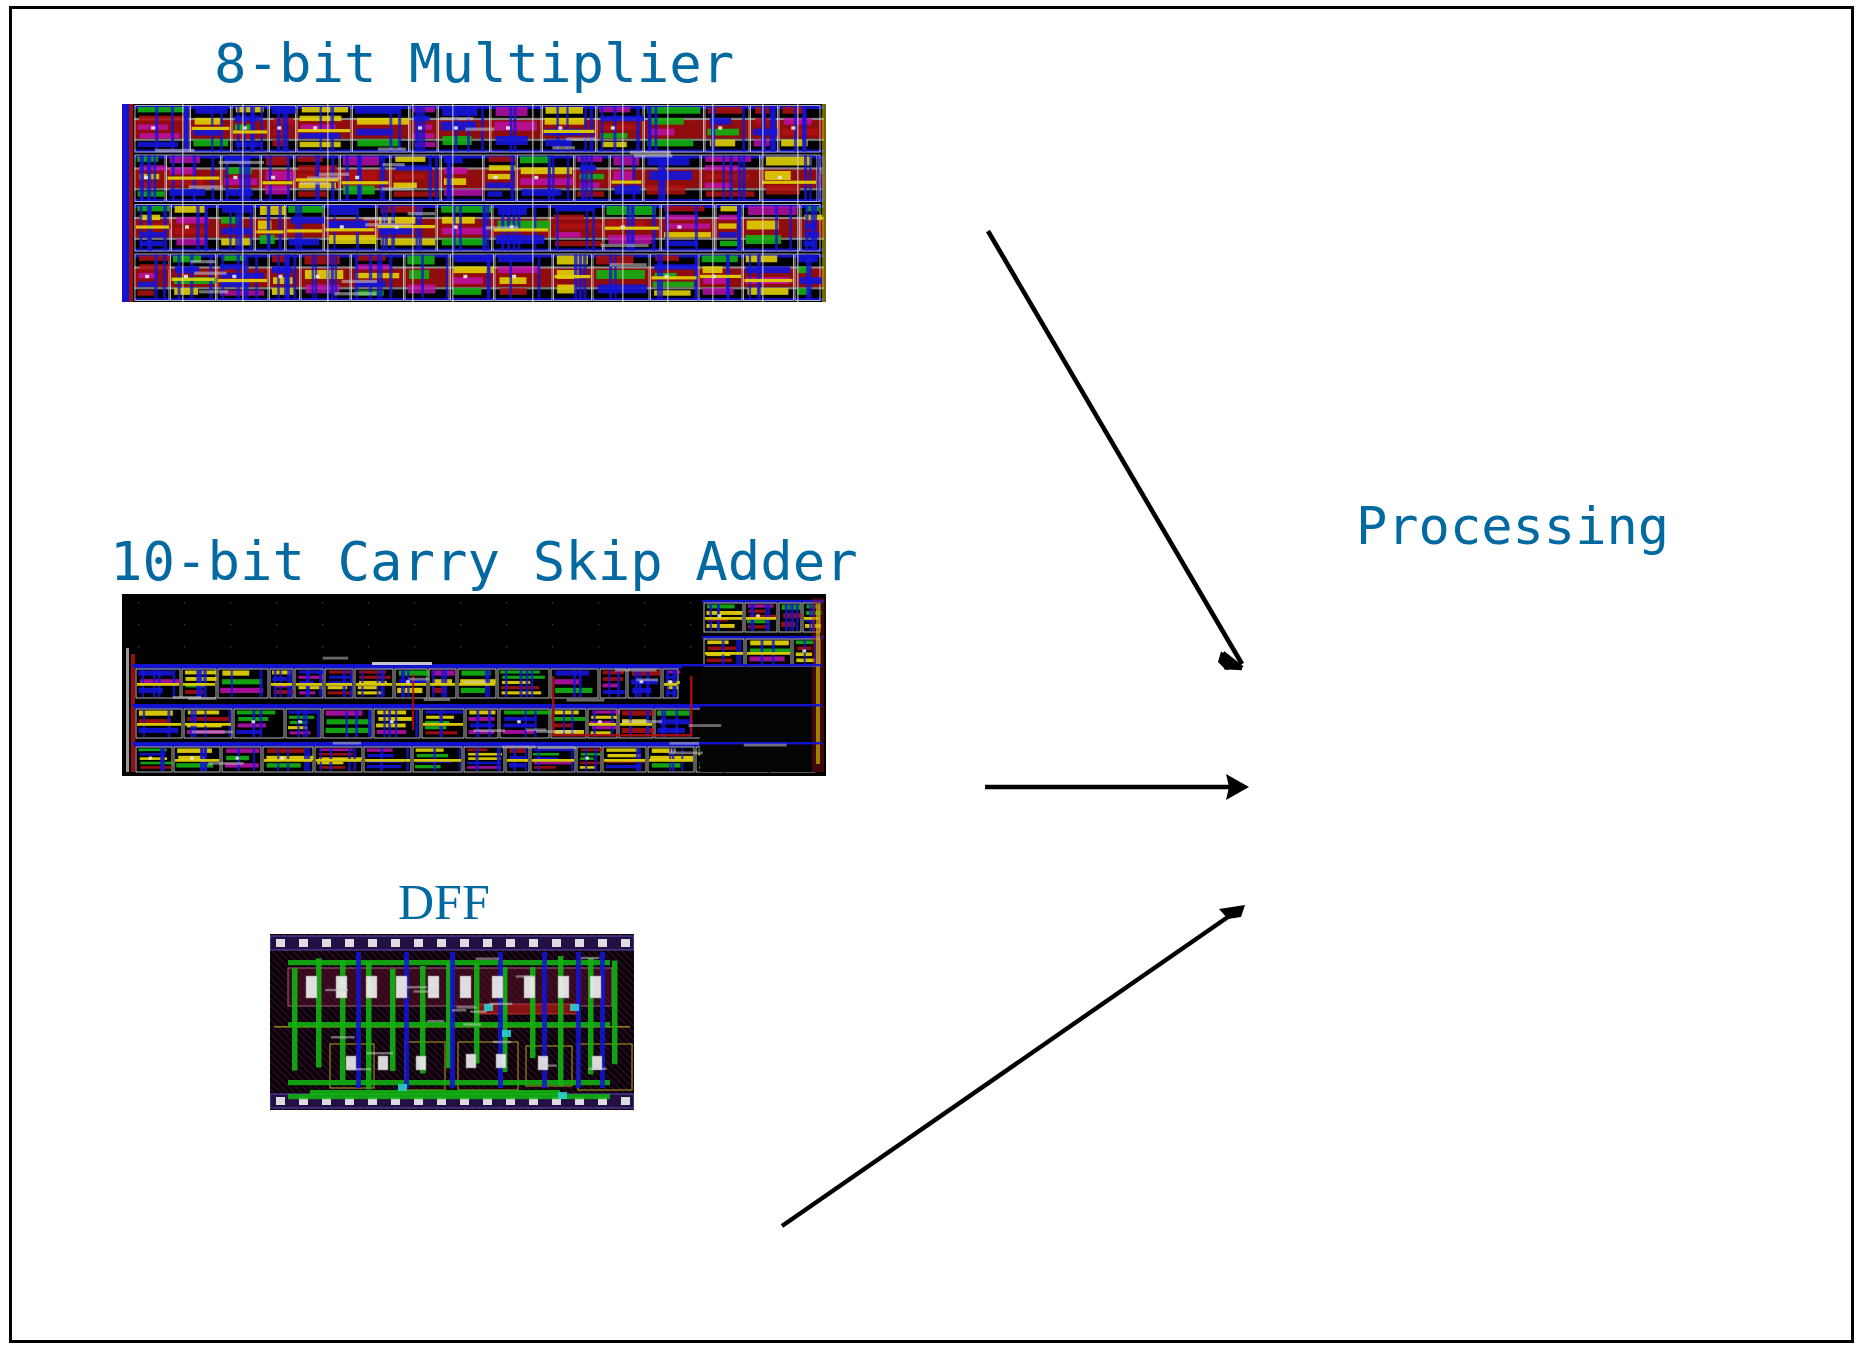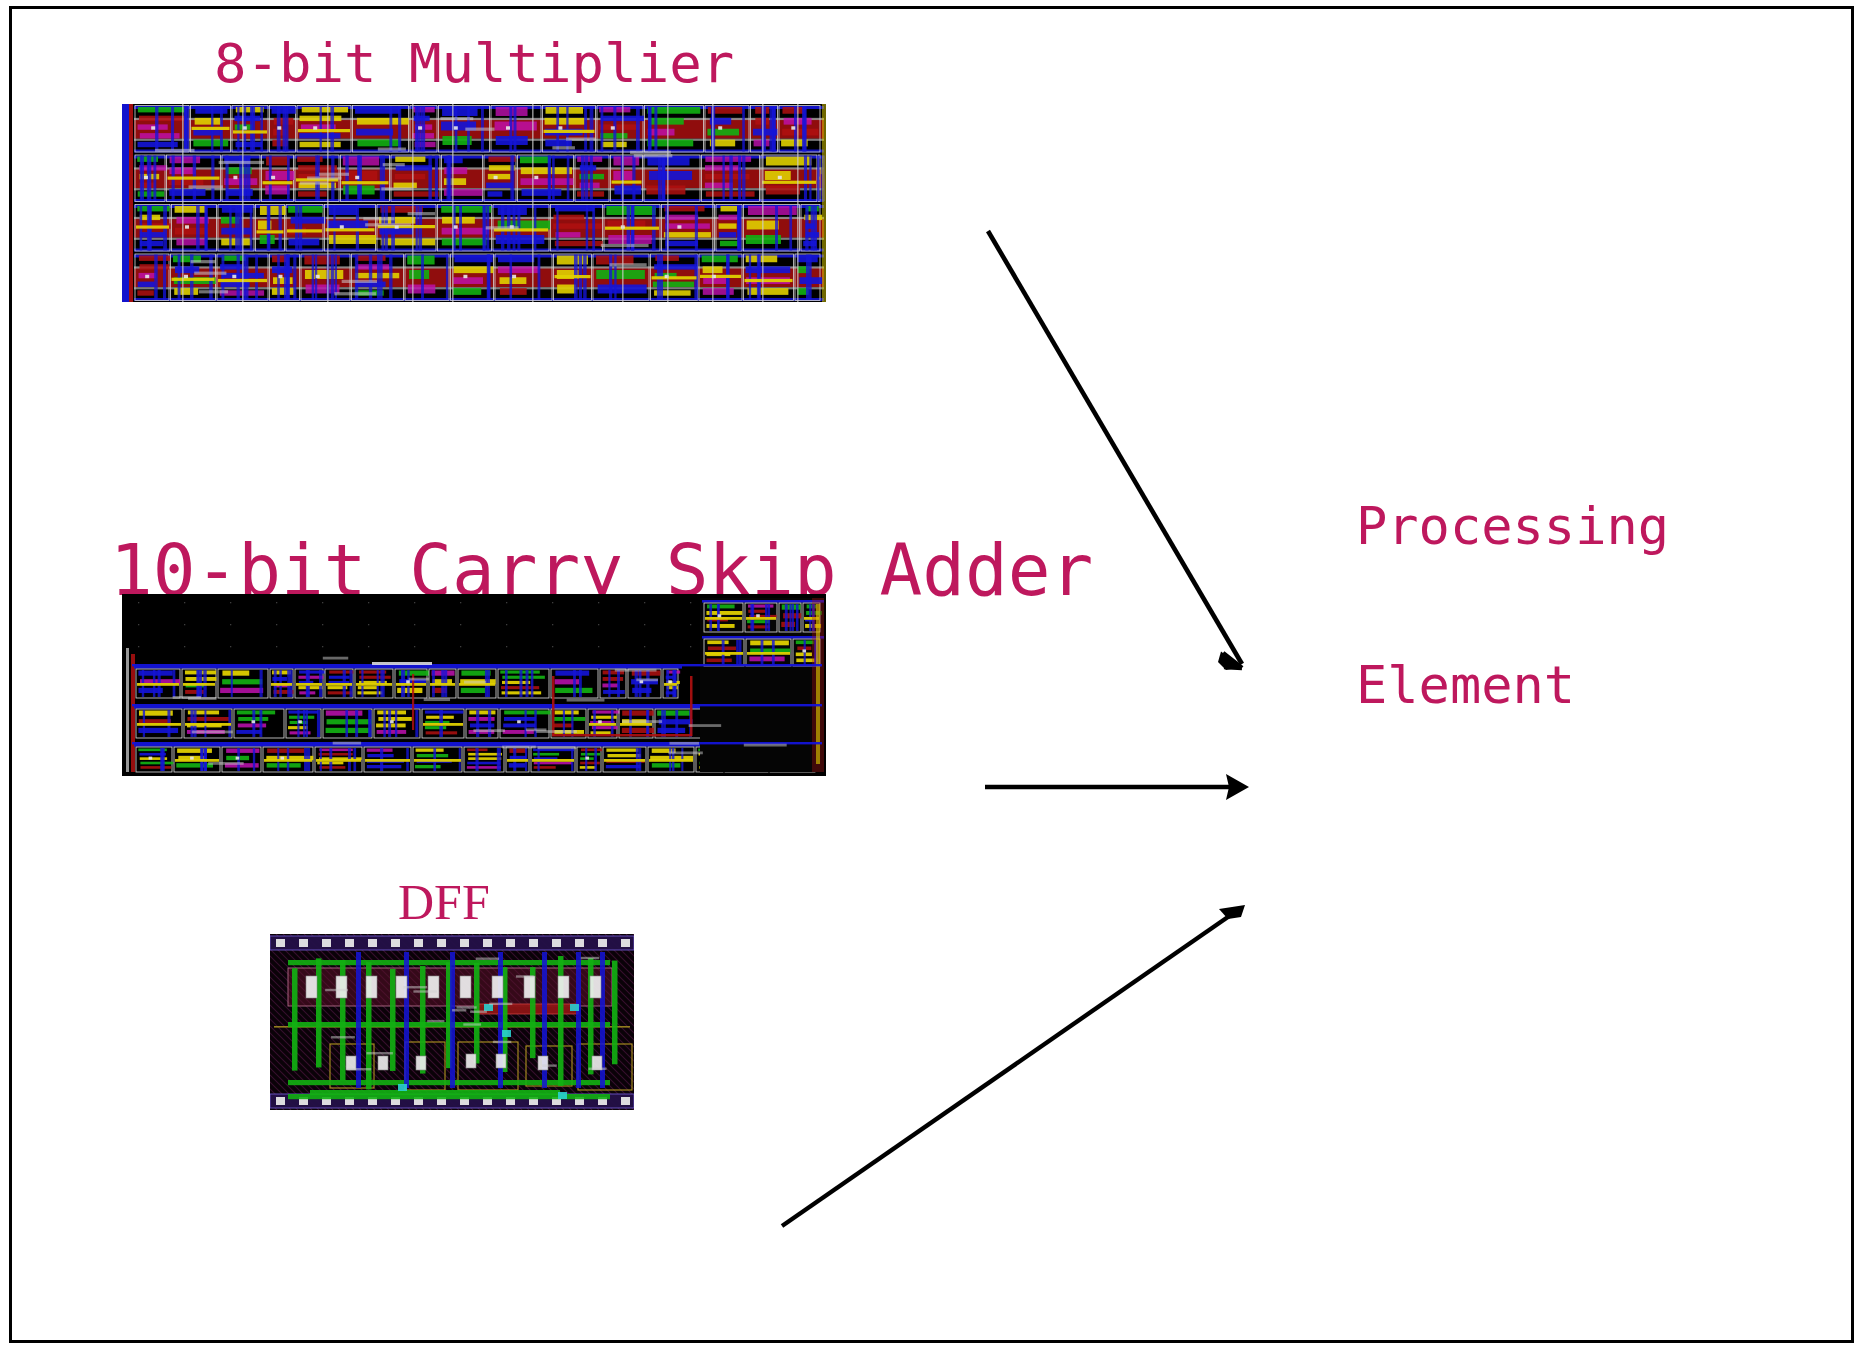--- a/index.html
+++ b/index.html
@@ -22,36 +22,36 @@
     left: 9px;
     top: 6px;
     width: 1845px;
     height: 1337px;
     border: 3px solid #000000;
     box-sizing: border-box;
     pointer-events: none;
   }
   .label {
     position: absolute;
-    color: #be185d;
+    color: #0369a1;
     font-family: "DejaVu Sans Mono", monospace;
     font-weight: 400;
     white-space: pre;
     line-height: 1.05;
   }
   #label-multiplier {
     left: 214px;
     top: 36px;
     font-size: 54px;
     letter-spacing: 0px;
   }
   #label-adder {
     left: 110px;
     top: 534px;
-    font-size: 71px;
+    font-size: 54px;
   }
   #label-dff {
     left: 398px;
     top: 876px;
     font-size: 50px;
     font-family: Liberation Serif, serif;
   }
   #label-pe {
     left: 1356px;
     top: 394px;
@@ -1488,21 +1488,20 @@
         <rect x="157.15" y="85.91" width="17.24" height="2.40" fill="#cfcfcf" fill-opacity="0.5"></rect>
         <rect x="219.19" y="68.64" width="23.11" height="2.40" fill="#cfcfcf" fill-opacity="0.5"></rect>
         <rect x="200.10" y="76.53" width="16.81" height="2.40" fill="#cfcfcf" fill-opacity="0.5"></rect>
         <rect x="143.40" y="56.30" width="23.48" height="2.40" fill="#cfcfcf" fill-opacity="0.5"></rect>
         <rect x="186.50" y="72.29" width="20.20" height="2.40" fill="#cfcfcf" fill-opacity="0.5"></rect>
       </svg>
   </div>
 
   <div class="label" id="label-pe">
     <div>Processing</div>
-    <div>Element</div>
   </div>
 
   <svg class="arrow-layer" width="1865" height="1355" viewBox="0 0 1865 1355">
     <g stroke="#000000" fill="none" stroke-linecap="butt" stroke-linejoin="miter">
 
       <g>
         <line x1="988" y1="231" x2="1242" y2="664" stroke-width="4.6"></line>
         <path d="M 1242 668 L 1223 653 M 1242 668 L 1224 667" stroke-width="4.6"></path>
         <path d="M 1241.5 667 L 1221 651.5 L 1218 662 L 1226 670 Z" fill="#000000" stroke="none"></path>
       </g>

